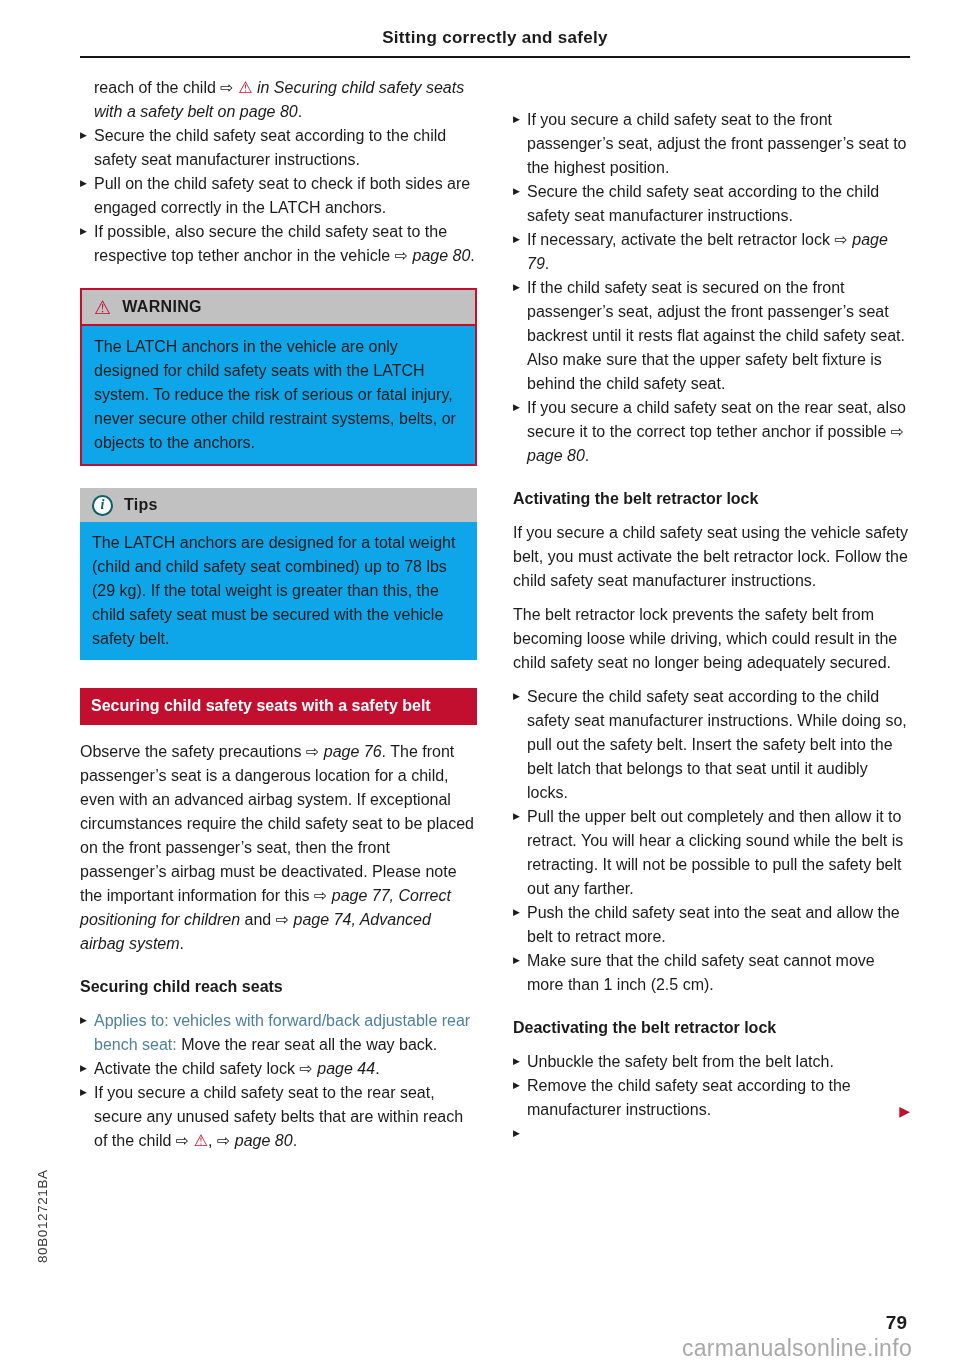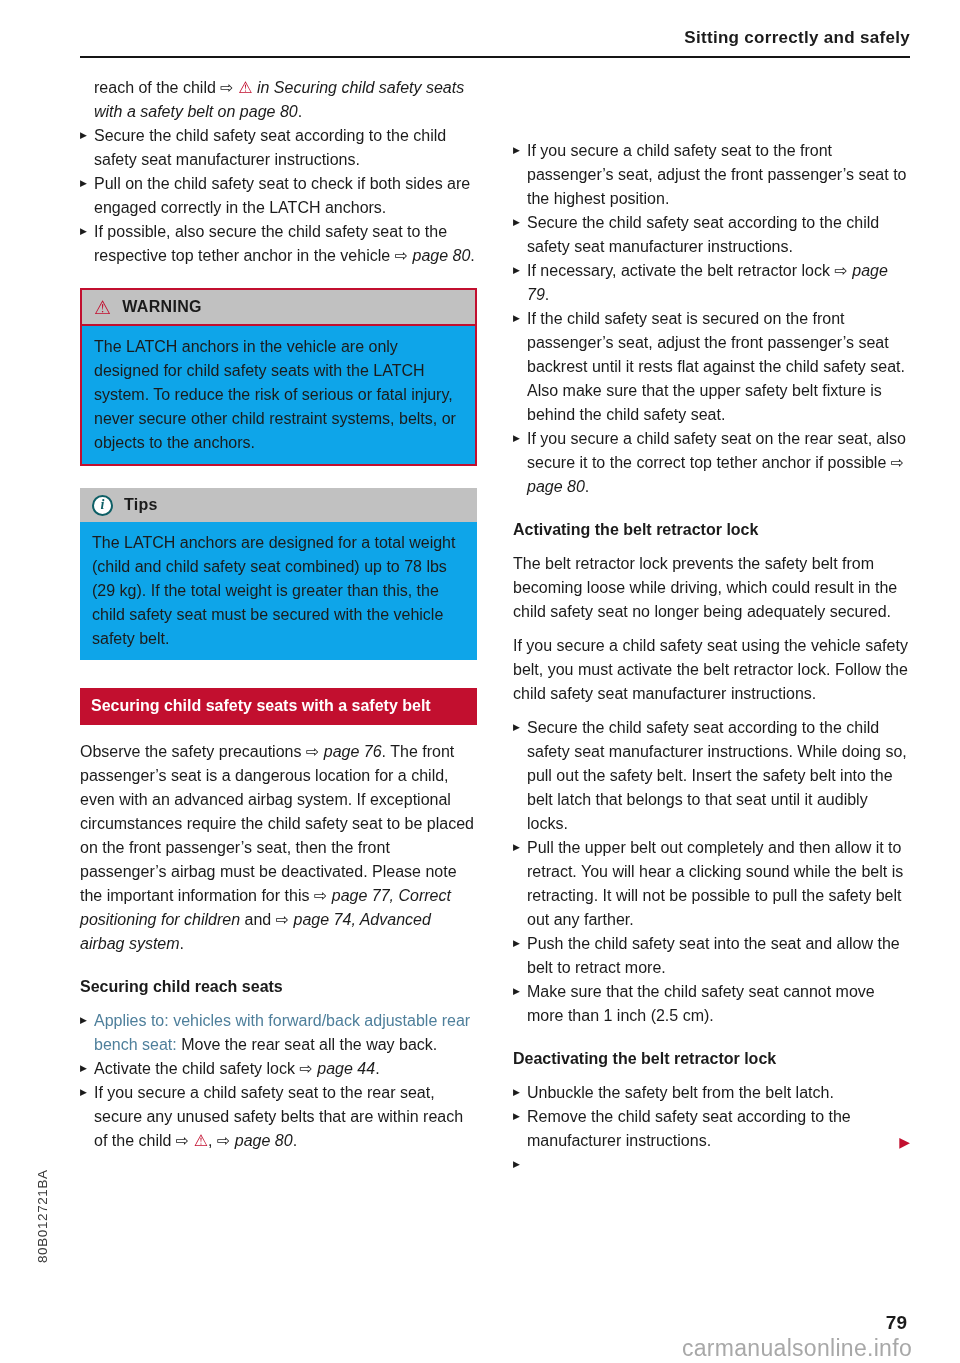--- a/index.html
+++ b/index.html
@@ -6,30 +6,30 @@
   html,body { background:#ffffff; }
   body {
     width:960px; height:1363px; position:relative; overflow:hidden;
     font-family:"Liberation Sans","DejaVu Sans",sans-serif;
     color:#1b1b1b; font-size:16px; line-height:24px;
     -webkit-font-smoothing:antialiased;
   }
 
   .header {
     position:absolute; top:26px; left:80px; width:830px;
-    text-align:right; font-weight:bold; font-size:17px; letter-spacing:.3px;
+    text-align:center; font-weight:bold; font-size:17px; letter-spacing:.3px;
   }
   .header-rule {
     position:absolute; top:56px; left:80px; width:830px;
     border-top:2px solid #151515;
   }
 
   .columns {
     position:absolute; top:76px; left:80px; width:830px;
-    display:flex; gap:36px; align-items:flex-end;
+    display:flex; gap:36px; align-items:center;
   }
   .col { width:397px; flex:0 0 397px; }
 
   .hang { padding-left:14px; }
 
   .bullet { position:relative; padding-left:14px; }
   .bullet .marker {
     position:absolute; left:0; top:7px;
     font-size:9px; line-height:1; color:#1b1b1b;
   }
@@ -177,22 +177,22 @@
         <span class="btext"><span class="seg-plain">If the child safety seat is secured on the front passenger’s seat, adjust the front passenger’s seat backrest until it rests flat against the child safety seat. Also make sure that the upper safety belt fixture is behind the child safety seat.</span></span>
       </div>
       <div class="bullet">
         <span class="marker">▶</span>
         <span class="btext"><span class="seg-plain">If you secure a child safety seat on the rear seat, also secure it to the correct top tether anchor if possible </span><span class="seg-sym">⇨ </span><span class="seg-i">page 80</span><span class="seg-plain">.</span></span>
       </div>
     </div>
 
     <div class="heading">Activating the belt retractor lock</div>
 
+    <p class="para">If you secure a child safety seat using the vehicle safety belt, you must activate the belt retractor lock. Follow the child safety seat manufacturer instructions.</p>
     <p class="para">The belt retractor lock prevents the safety belt from becoming loose while driving, which could result in the child safety seat no longer being adequately secured.</p>
-    <p class="para">If you secure a child safety seat using the vehicle safety belt, you must activate the belt retractor lock. Follow the child safety seat manufacturer instructions.</p>
 
     <div class="bullets">
       <div class="bullet">
         <span class="marker">▶</span>
         <span class="btext"><span class="seg-plain">Secure the child safety seat according to the child safety seat manufacturer instructions. While doing so, pull out the safety belt. Insert the safety belt into the belt latch that belongs to that seat until it audibly locks.</span></span>
       </div>
       <div class="bullet">
         <span class="marker">▶</span>
         <span class="btext"><span class="seg-plain">Pull the upper belt out completely and then allow it to retract. You will hear a clicking sound while the belt is retracting. It will not be possible to pull the safety belt out any farther.</span></span>
       </div>

